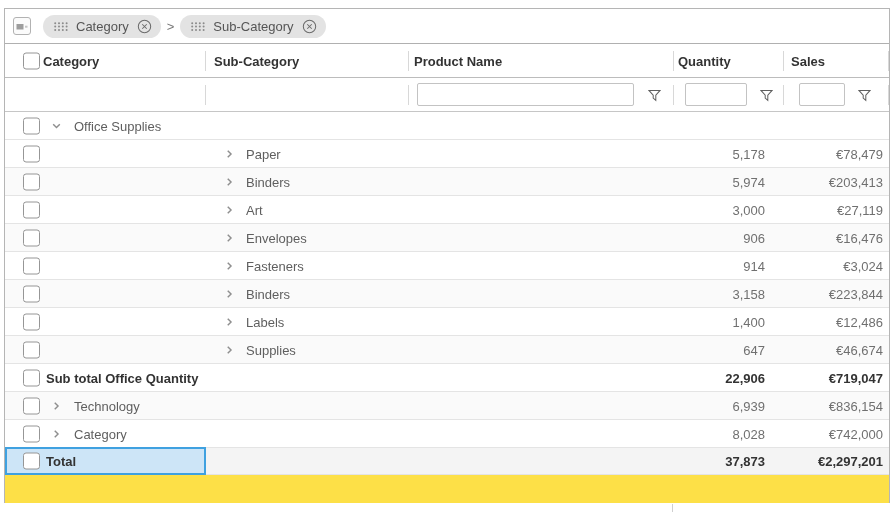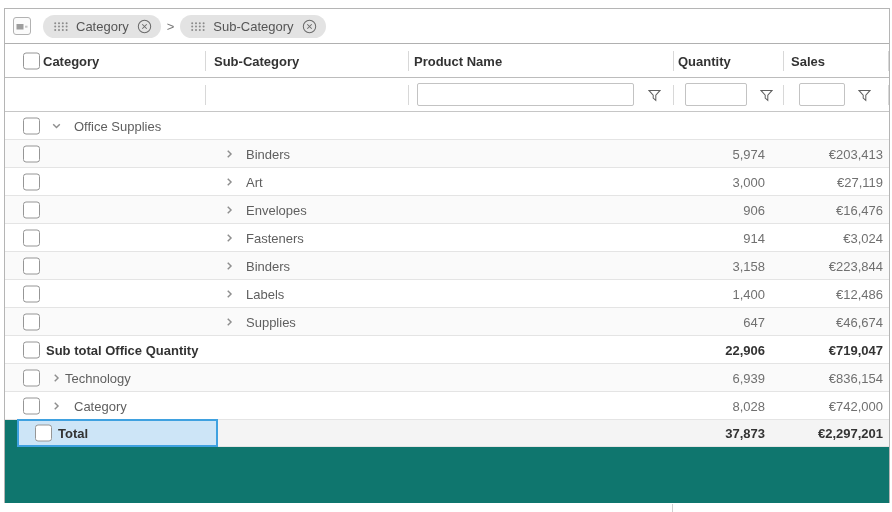--- a/index.html
+++ b/index.html
@@ -3,21 +3,21 @@
 <meta charset="utf-8">
 <style>
   * { box-sizing: border-box; }
   html,body { margin:0; padding:0; }
   body {
     width:892px; height:512px; overflow:hidden; position:relative;
     background:#ffffff; font-family:"Liberation Sans", sans-serif;
   }
   .widget {
     position:absolute; left:4px; top:8px; width:886px; height:495px;
-    border:1px solid #b5b5b5; border-bottom:none; background:#0f766e;
+    border:1px solid #b5b5b5; border-bottom:none; background:#fde047;
   }
   
   .group-panel {
     height:35px; border-bottom:1px solid #b0b0b0;
     display:flex; align-items:center; padding-left:8px; background:#fff;
   }
   .panel-icon { display:inline-flex; margin-right:12px; }
   .chip {
     display:inline-flex; align-items:center; gap:8px;
     background:#e3e3e3; border-radius:12px; height:23px;
@@ -33,21 +33,21 @@
   .filter-row .vsep { top:7px; height:20px; }
   .finput {
     position:absolute; top:5px; height:23px; border:1px solid #c3c3c3;
     border-radius:2px; background:#fff; font:13px "Liberation Sans", sans-serif;
     padding:0 6px; color:#444; outline:none;
   }
   .funnel { position:absolute; top:10px; cursor:pointer; }
   
   .row { position:relative; height:28px; border-bottom:1px solid #e4e4e4; background:#fff; }
   .row.stripe { background:#fafafa; }
-  .row.total-row { background:#f4f4f4; height:27px;margin-left:12px; }
+  .row.total-row { background:#f4f4f4; height:27px; }
   .cb {
     position:absolute; left:18px; top:50%; transform:translateY(-50%);
     width:17px; height:17px; border:1px solid #969696; border-radius:3px;
     background:#fff; z-index:2; cursor:pointer;
   }
   .chev { position:absolute; top:50%; transform:translateY(-50%); z-index:2; cursor:pointer; display:inline-flex; }
   .rlabel {
     position:absolute; top:50%; transform:translateY(-50%);
     font-size:13px; color:#5f5f5f; white-space:nowrap; z-index:2;
   }
@@ -178,20 +178,31 @@
   <div id="rows">
       <div class="row">
         <span class="cb"></span>
         <span class="chev" style="left:46px">
           <svg width="11" height="11" viewBox="0 0 10 10">
             <polyline points="2,3.4 5,6.4 8,3.4" fill="none" stroke="#8e8e8e" stroke-width="1.3"></polyline>
           </svg>
         </span>
         <span class="rlabel" style="left:69px">Office Supplies</span>
       </div>
+      <div class="row">
+        <span class="cb"></span>
+        <span class="chev" style="left:219px">
+          <svg width="11" height="11" viewBox="0 0 10 10">
+            <polyline points="3.4,2 6.4,5 3.4,8" fill="none" stroke="#8e8e8e" stroke-width="1.3"></polyline>
+          </svg>
+        </span>
+        <span class="rlabel" style="left:241px">Paper</span>
+        <span class="num qty">5,178</span>
+        <span class="num sales">€78,479</span>
+      </div>
       <div class="row stripe">
         <span class="cb"></span>
         <span class="chev" style="left:219px">
           <svg width="11" height="11" viewBox="0 0 10 10">
             <polyline points="3.4,2 6.4,5 3.4,8" fill="none" stroke="#8e8e8e" stroke-width="1.3"></polyline>
           </svg>
         </span>
         <span class="rlabel" style="left:241px">Binders</span>
         <span class="num qty">5,974</span>
         <span class="num sales">€203,413</span>
@@ -268,21 +279,21 @@
         <span class="num qty">22,906</span>
         <span class="num sales">€719,047</span>
       </div>
       <div class="row stripe">
         <span class="cb"></span>
         <span class="chev" style="left:46px">
           <svg width="11" height="11" viewBox="0 0 10 10">
             <polyline points="3.4,2 6.4,5 3.4,8" fill="none" stroke="#8e8e8e" stroke-width="1.3"></polyline>
           </svg>
         </span>
-        <span class="rlabel" style="left:60px">Technology</span>
+        <span class="rlabel" style="left:69px">Technology</span>
         <span class="num qty">6,939</span>
         <span class="num sales">€836,154</span>
       </div>
       <div class="row">
         <span class="cb"></span>
         <span class="chev" style="left:46px">
           <svg width="11" height="11" viewBox="0 0 10 10">
             <polyline points="3.4,2 6.4,5 3.4,8" fill="none" stroke="#8e8e8e" stroke-width="1.3"></polyline>
           </svg>
         </span>

